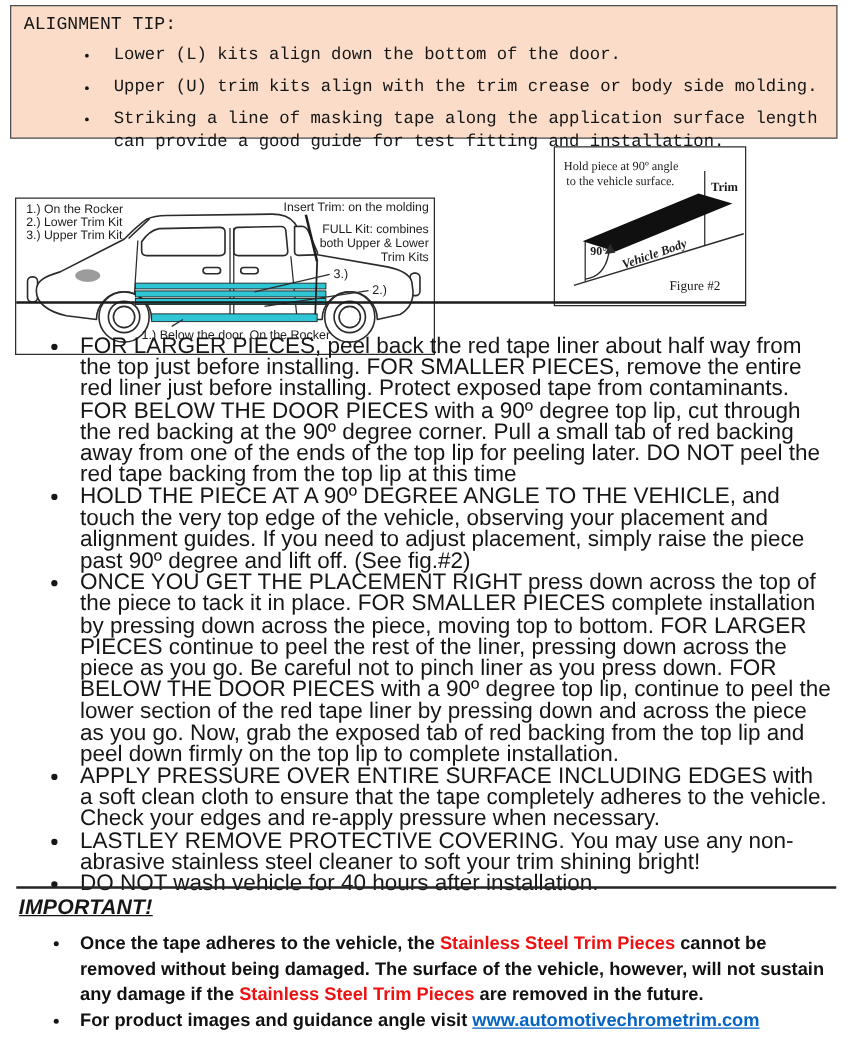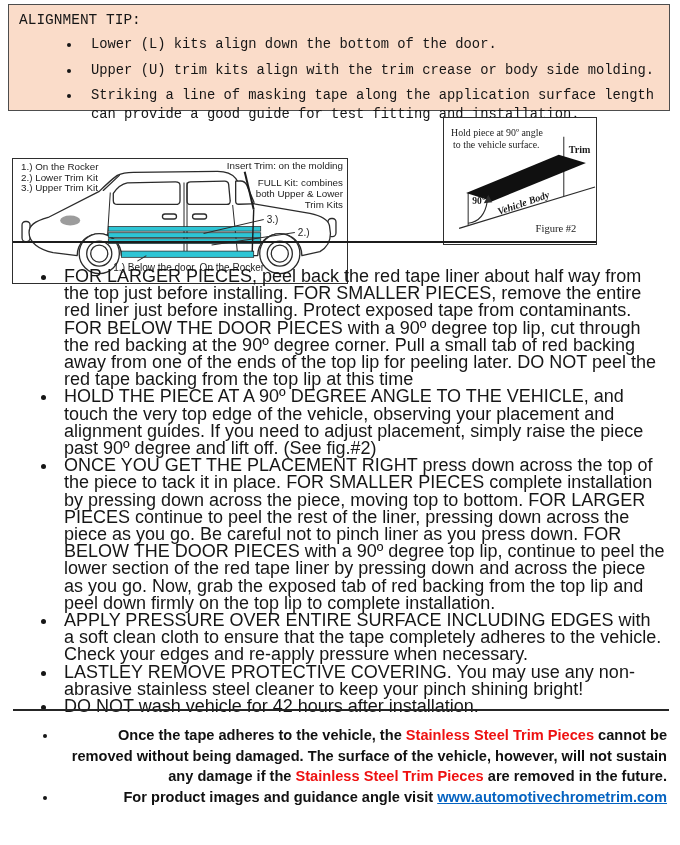--- a/index.html
+++ b/index.html
@@ -40,21 +40,21 @@
   .sec-heading{
     font-style:italic;font-weight:normal;font-size:16.5px;
     text-decoration:underline;margin:0;letter-spacing:0.2px;
   }
   .install ul{margin:13px 0 0 0;padding-left:43px;}
   .install li{font-size:18px;line-height:17.2px;padding-left:6px;}
   .divider{position:absolute;left:13px;top:709px;width:656px;height:1.5px;background:#262626;}
   .important{position:absolute;left:15px;top:716px;width:652px;}
   .important .sec-heading{font-weight:bold;font-size:17px;}
   .important ul{margin:9px 0 0 0;padding-left:43px;}
-  .important li{font-size:14.6px;line-height:20.6px;font-weight:bold;padding-left:6px;text-align:right;}
+  .important li{font-size:14.6px;line-height:20.6px;font-weight:bold;padding-left:6px;}
   .seg-plain{color:#111;}
   .seg-red{color:var(--red);}
   a.seg-link{color:var(--link);text-decoration:underline;font-weight:bold;cursor:pointer;}
 </style>
 </head>
 <body>
 
 <div class="tip-box">
   <h2 class="tip-title">ALIGNMENT TIP:</h2>
   <ul class="tip-list">
@@ -138,25 +138,26 @@
 </div>
 
 <div class="figs-underline"></div>
 
 <section class="install">
   <ul>
       <li>FOR LARGER PIECES, peel back the red tape liner about half way from the top just before installing. FOR SMALLER PIECES, remove the entire red liner just before installing. Protect exposed tape from contaminants. FOR BELOW THE DOOR PIECES with a 90º degree top lip, cut through the red backing at the 90º degree corner. Pull a small tab of red backing away from one of the ends of the top lip for peeling later. DO NOT peel the red tape backing from the top lip at this time</li>
       <li>HOLD THE PIECE AT A 90º DEGREE ANGLE TO THE VEHICLE, and touch the very top edge of the vehicle, observing your placement and alignment guides. If you need to adjust placement, simply raise the piece past 90º degree and lift off. (See fig.#2)</li>
       <li>ONCE YOU GET THE PLACEMENT RIGHT press down across the top of the piece to tack it in place.  FOR SMALLER PIECES complete installation by pressing down across the piece, moving top to bottom. FOR LARGER PIECES continue to peel the rest of the liner, pressing down across the piece as you go. Be careful not to pinch liner as you press down. FOR BELOW THE DOOR PIECES with a 90º degree top lip, continue to peel the lower section of the red tape liner by pressing down and across the piece as you go. Now, grab the exposed tab of red backing from the top lip and peel down firmly on the top lip to complete installation.</li>
       <li>APPLY PRESSURE OVER ENTIRE SURFACE INCLUDING EDGES with a soft clean cloth to ensure that the tape completely adheres to the vehicle. Check your edges and re-apply pressure when necessary.</li>
-      <li>LASTLEY REMOVE PROTECTIVE COVERING. You may use any non-abrasive stainless steel cleaner to keep your pinch shining bright!</li>
-      <li>DO NOT wash vehicle for 42 hours after installation.</li>
+      <li>LASTLEY REMOVE PROTECTIVE COVERING. You may use any non-abrasive stainless steel cleaner to soft your trim shining bright!</li>
+      <li>DO NOT wash vehicle for 40 hours after installation.</li>
     </ul>
 </section>
 
 <div class="divider"></div>
 
 <section class="important">
+  <h2 class="sec-heading">IMPORTANT!</h2>
   <ul>
       <li><span class="seg-plain">Once the tape adheres to the vehicle, the </span><span class="seg-red">Stainless Steel Trim Pieces</span><span class="seg-plain"> cannot be removed without being damaged. The surface of the vehicle, however, will not sustain any damage if the </span><span class="seg-red">Stainless Steel Trim Pieces</span><span class="seg-plain"> are removed in the future.</span></li>
       <li><span class="seg-plain">For product images and guidance angle visit </span><a class="seg-link" href="#">www.automotivechrometrim.com</a></li>
     </ul>
 </section>
 
 </body></html>

